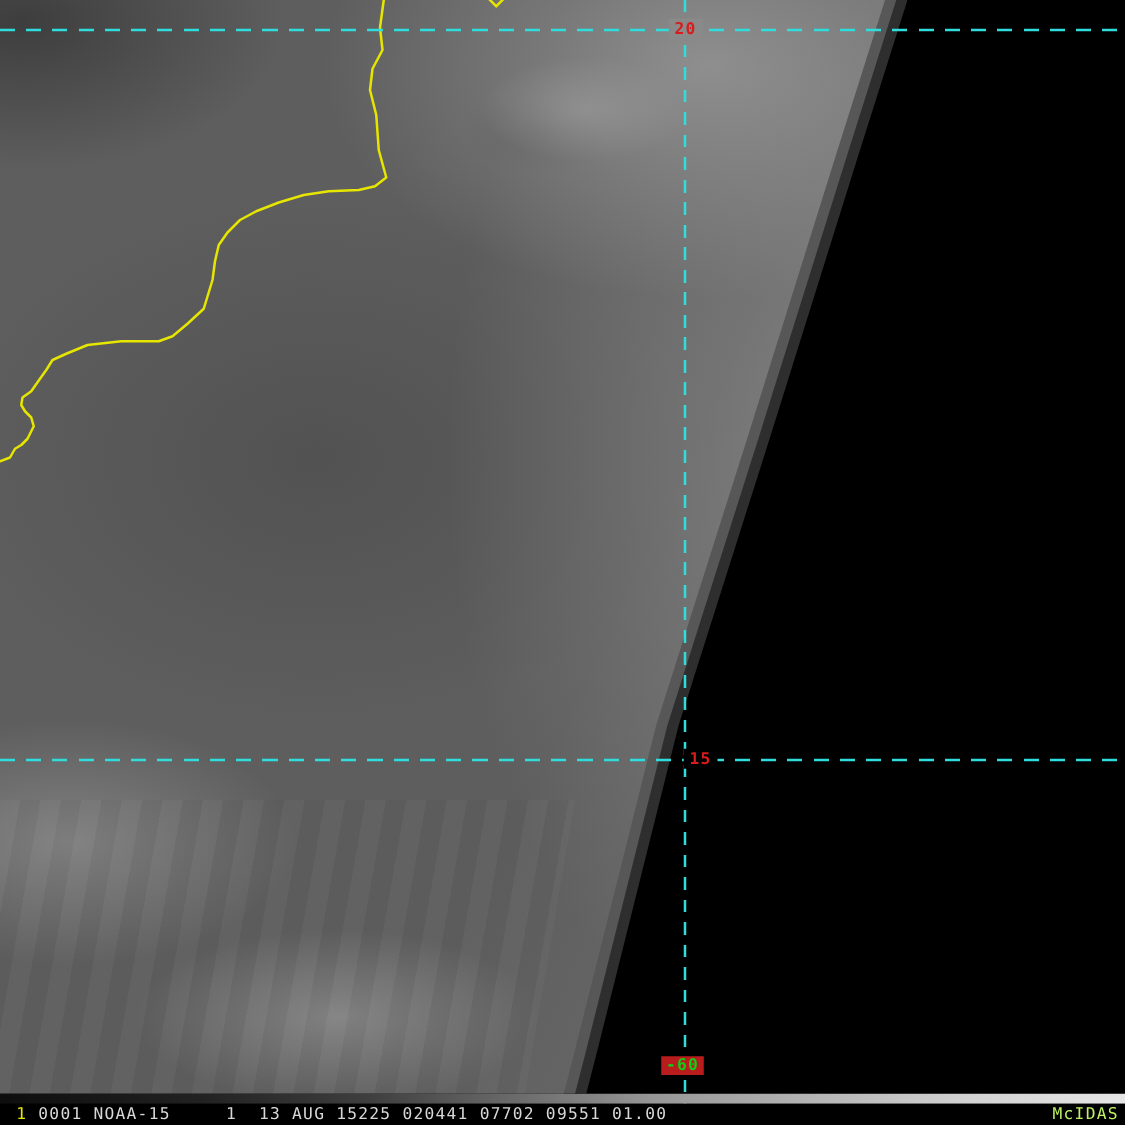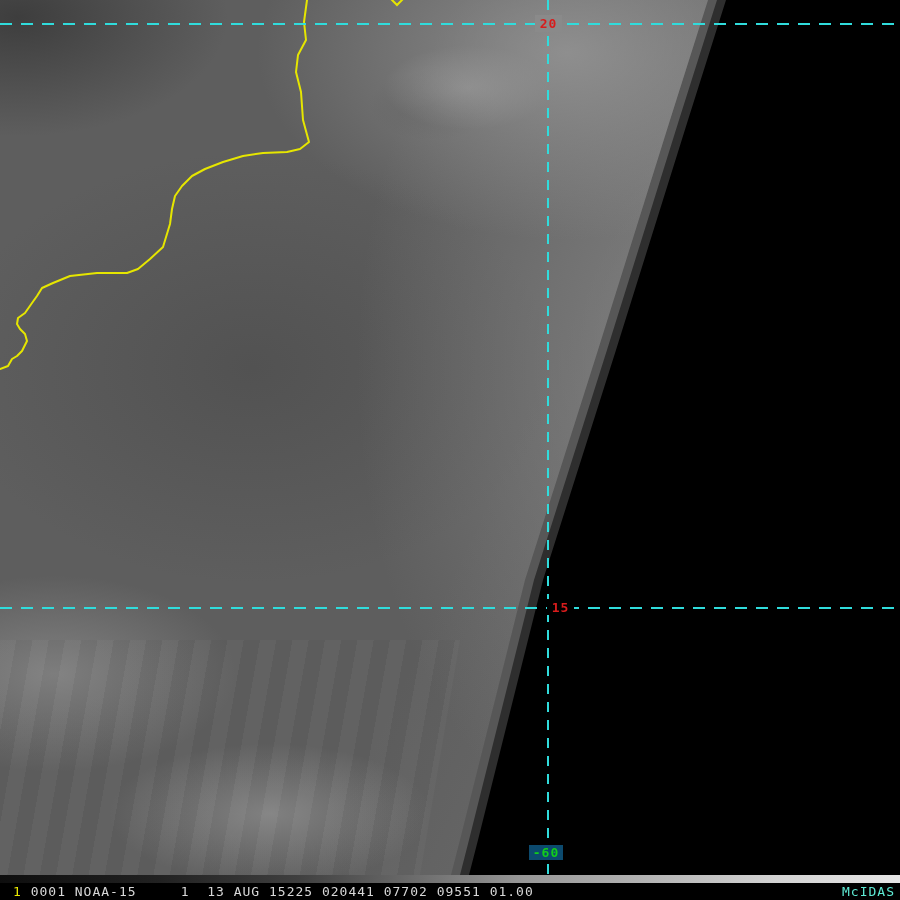--- a/index.html
+++ b/index.html
@@ -41,35 +41,35 @@
   .gridline-h{position:absolute;left:0;width:900px;height:2px;
     background:repeating-linear-gradient(90deg,#30dcdc 0 12px,transparent 12px 21px);}
   .gridline-v{position:absolute;top:0;width:2px;height:883px;
     background:repeating-linear-gradient(180deg,#30dcdc 0 10px,transparent 10px 18px);}
   .coord-label{
     position:absolute;font-weight:bold;font-size:13px;line-height:17px;
     text-align:center;letter-spacing:1px;z-index:5;
   }
   .lat-20{left:535px;top:15px;width:27px;height:17px;background:#8a8a8a;color:#d81c1c;}
   .lat-15{left:547px;top:599px;width:27px;height:16px;background:#000;color:#d81c1c;}
-  .lon-60{left:529px;top:845px;width:34px;height:15px;background:#0c4a6e;color:#12cd1a;line-height:15px;}
+  .lon-60{left:529px;top:845px;width:34px;height:15px;background:#b91c1c;color:#12cd1a;line-height:15px;}
   
   .cal-wedge{
     position:absolute;left:0;top:875px;width:900px;height:8px;
     background:linear-gradient(to right,#0e0e0e 0%,#222 18%,#3f3f3f 33%,#6f6f6f 47%,#979797 58%,#b4b4b4 72%,#d2d2d2 86%,#e6e6e6 100%);
   }
   
   .status-bar{
     position:absolute;left:0;top:883px;width:900px;height:17px;background:#000;
     display:flex;align-items:center;box-sizing:border-box;padding:0 5px 0 13px;
     font-size:13px;letter-spacing:1px;white-space:pre;z-index:6;
   }
   .status-frame{color:#e8e800;}
   .status-readout{color:#d8d8d8;}
-  .status-brand{margin-left:auto;color:#5eead4;}
+  .status-brand{margin-left:auto;color:#bef264;}
 </style>
 </head>
 <body>
 
 <div class="screen">
 
   <div class="swath-band-dark"></div>
   <div class="swath-band-mid"></div>
   <div class="sat-image"></div>
   <div class="cloud-streaks"></div>

